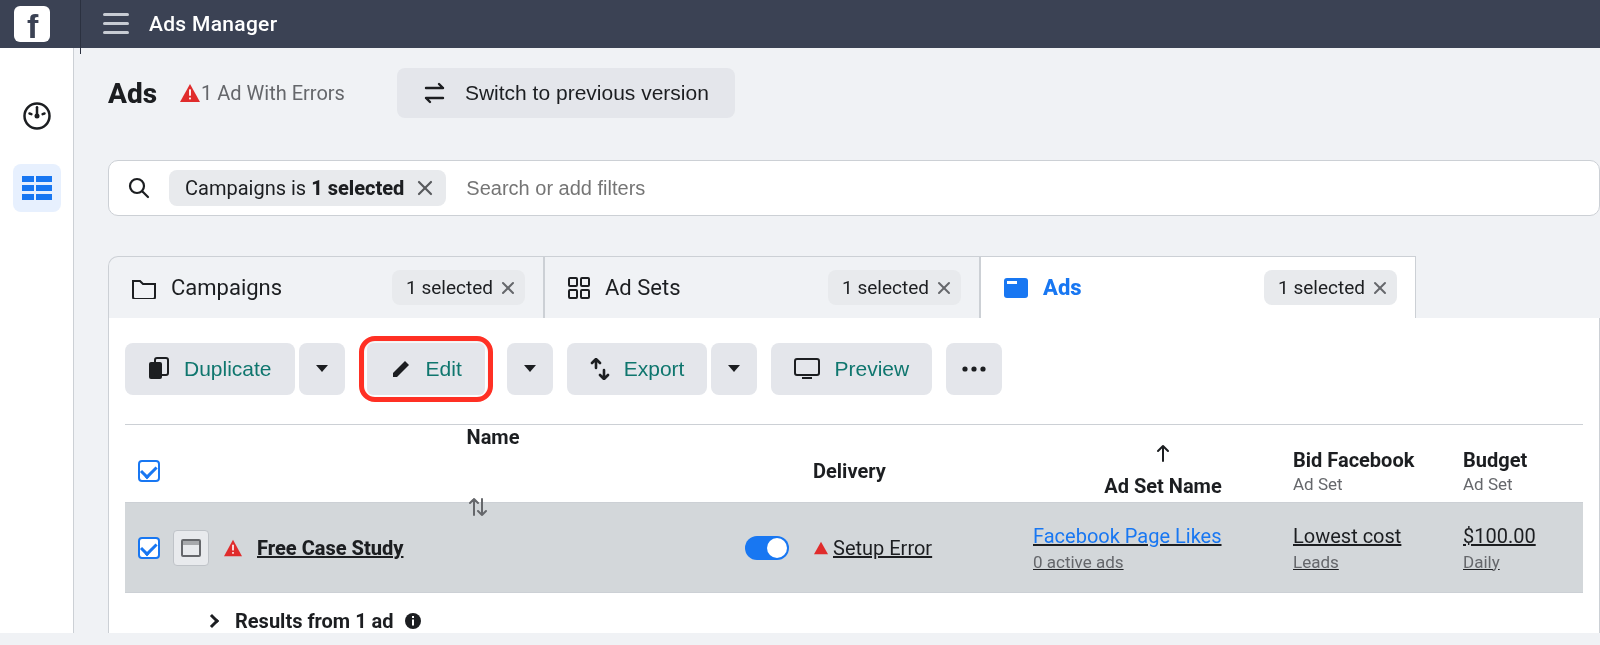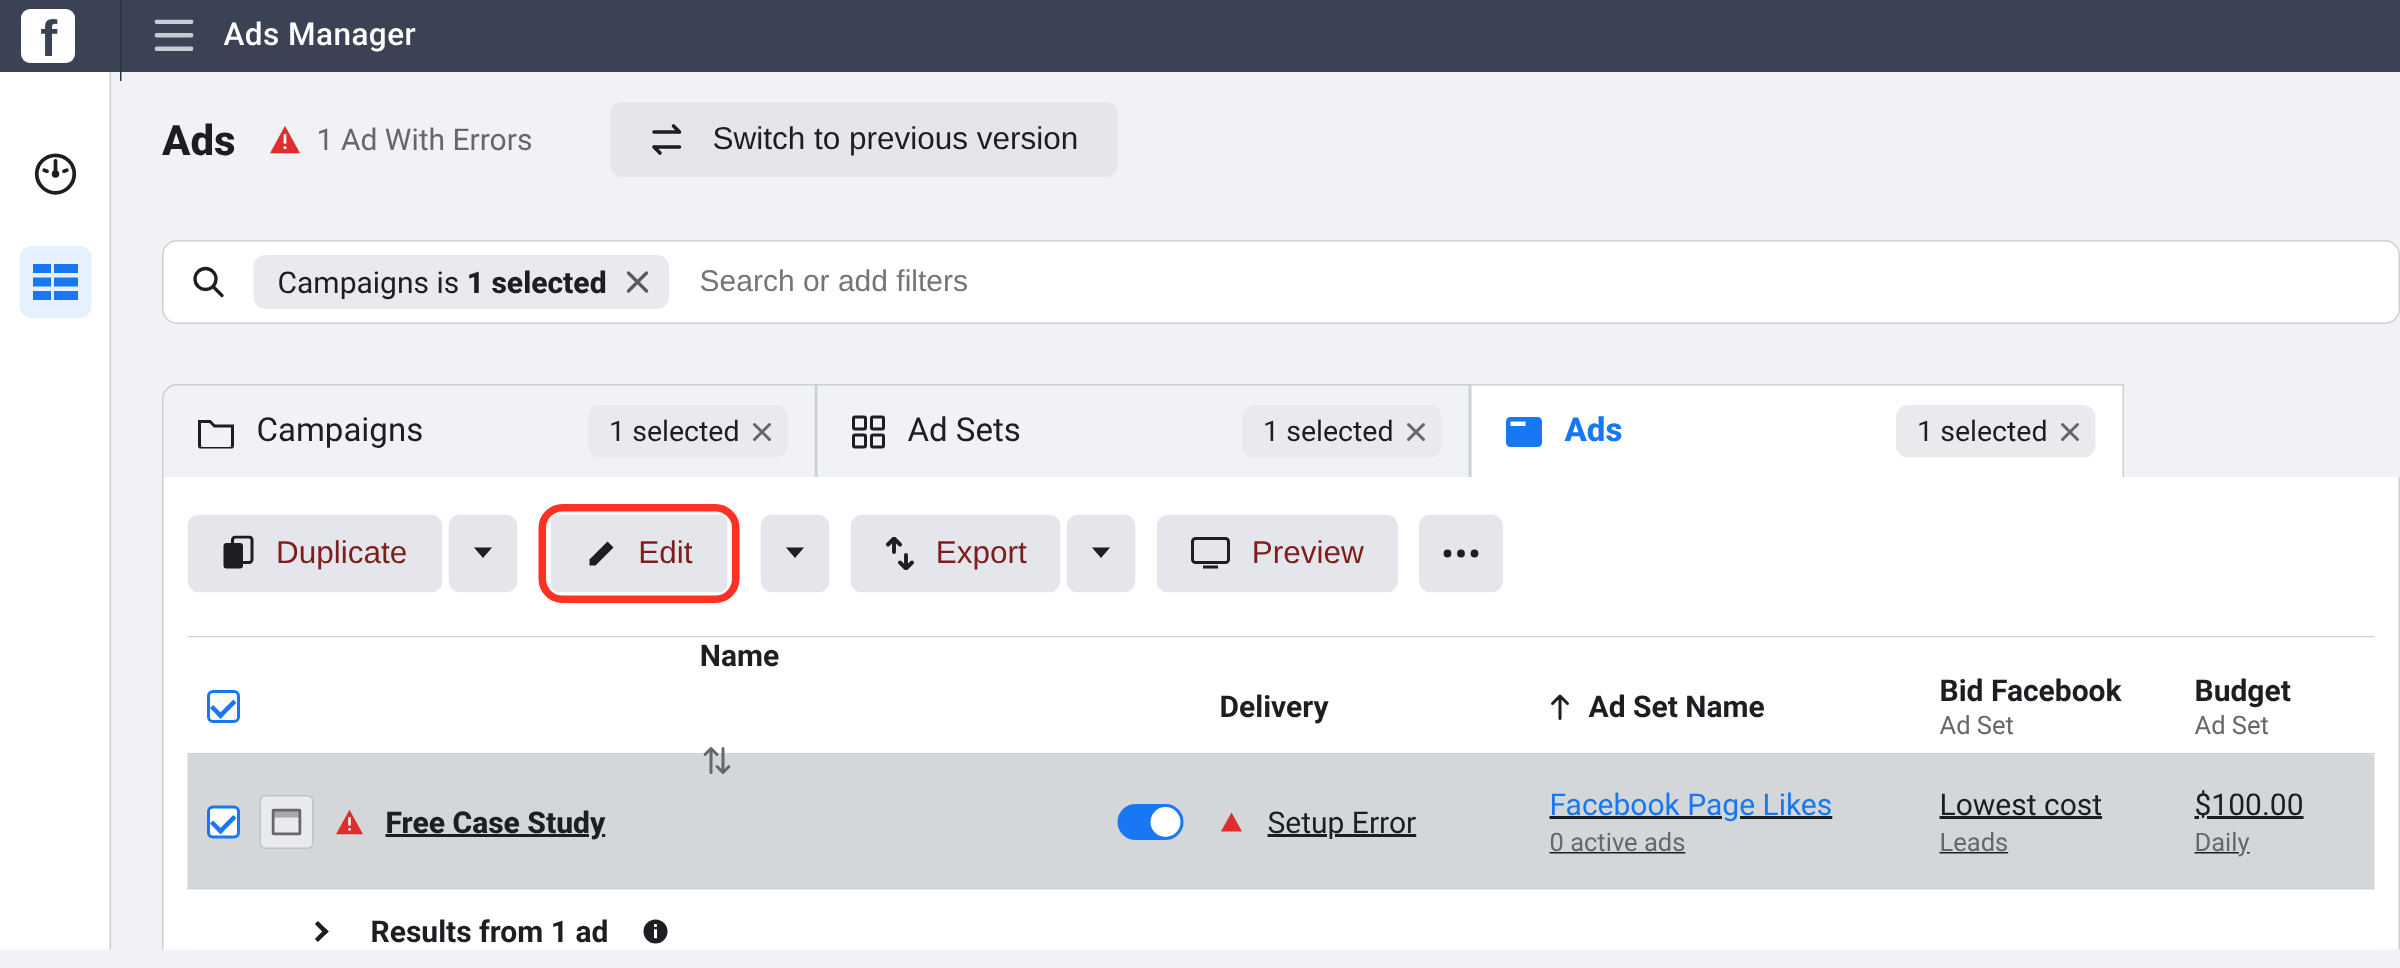--- a/index.html
+++ b/index.html
@@ -30,21 +30,21 @@
   
   .app-body { display:flex; height:calc(645px - 60px); }
   .left-rail { width:74px; background:#fff; border-right:1px solid var(--gray-border); padding-top:44px; display:flex; flex-direction:column; align-items:center; gap:24px; }
   .rail-item { width:48px; height:48px; display:flex; align-items:center; justify-content:center; border-radius:8px; }
   .rail-item.active { background:#e7f0fe; }
   .main { flex:1; padding: 20px 0 0 34px; overflow:hidden; }
 
   
   .page-header { display:flex; align-items:center; gap:22px; margin-bottom:42px; }
   .page-title { font-size:28px; font-weight:800; }
-  .error-banner { display:flex; align-items:center; gap:10px; font-size:20px; color:var(--text-secondary); }
+  .error-banner { display:flex; align-items:center; font-size:20px; color:var(--text-secondary); }
   .switch-btn { margin-left:30px; background:var(--gray-light); border:none; height:50px; padding:0 26px; border-radius:8px; display:flex; align-items:center; gap:16px; font-size:21px; color:#1c1e21; cursor:pointer; }
 
   
   .card { background:#fff; border:1px solid var(--gray-border); border-radius:10px; }
   .search-bar { height:56px; display:flex; align-items:center; gap:18px; padding:0 18px; margin-right:0; }
   .search-bar .pill { background:var(--gray-pill); border-radius:8px; padding:6px 12px 6px 16px; display:flex; align-items:center; gap:12px; font-size:20px; }
   .pill strong { font-weight:800; }
   .pill .close-icon { opacity:.7; }
   .search-input { flex:1; border:none; outline:none; font-size:20px; color:var(--text-secondary); background:transparent; }
 
@@ -53,38 +53,38 @@
   .tab { height:62px; border:1px solid var(--gray-border); border-bottom:none; background:var(--gray-bg); display:flex; align-items:center; justify-content:space-between; padding:0 18px 0 22px; position:relative; min-width:436px; }
   .tab:first-child { border-top-left-radius:10px; }
   .tab .tab-left { display:flex; align-items:center; gap:14px; font-size:22px; }
   .tab.active { background:#fff; border-top:1px solid var(--gray-border); }
   .tab.active::after { content:""; position:absolute; left:-1px; top:-1px; right:-1px; height:4px; }
   .tab-pill { background:var(--gray-pill); border-radius:8px; padding:6px 10px 6px 14px; display:flex; align-items:center; gap:8px; font-size:19px; }
 
   
   .toolbar-wrap { background:#fff; border:1px solid var(--gray-border); border-top:none; padding:18px 16px 22px; border-bottom:none; }
   .toolbar { display:flex; align-items:center; gap:14px; }
-  .btn { height:52px; border:1px solid transparent; background:var(--gray-light); border-radius:8px; display:flex; align-items:center; justify-content:center; gap:14px; padding:0 22px; font-size:21px; font-weight:500; cursor:pointer; color:#7f1d1d; }
+  .btn { height:52px; border:1px solid transparent; background:var(--gray-light); border-radius:8px; display:flex; align-items:center; justify-content:center; gap:14px; padding:0 22px; font-size:21px; font-weight:500; cursor:pointer; color:#0f766e; }
   .btn.green { background:var(--green); color:#fff; font-weight:800; padding:0 26px; }
   .btn-caret { width:46px; padding:0; }
   .btn.iconbtn { padding:0; width:56px; }
   .btn.icontext { padding:0 22px; }
   .edit-group { border:5px solid var(--highlight-ring); border-radius:16px; padding:2px 3px; display:flex; gap:0; box-shadow:0 1px 3px rgba(0,0,0,.08) inset; }
   .edit-group .btn { border-radius:6px; }
 
   
   .table-wrap { border-top:1px solid var(--gray-border); }
   .th-row, .td-row, .summary-row { display:grid; grid-template-columns: 48px 640px 220px 260px 170px 150px 1fr; align-items:center; }
   .th-row { height:78px; background:#fff; border-bottom:1px solid var(--gray-border); }
   .th { font-size:20px; font-weight:700; color:var(--text-primary); display:flex; flex-direction:column; gap:2px; }
   .th .sub { font-size:17px; font-weight:400; color:var(--text-secondary); }
   .th-name { display:flex; align-items:center; gap:24px; }
   .sort-icon { margin-right:30px; }
   .td-row { background:#d3d7da; height:90px; border-bottom:1px solid var(--gray-border);text-decoration:underline; }
-  .cell { display:flex; align-items:center; gap:16px; font-size:20px; }
+  .cell { display:flex; align-items:center; gap:4px; font-size:20px; }
   .cell .sub { font-size:17px; color:var(--text-secondary); font-weight:400; }
   .name-cell { display:flex; align-items:center; gap:14px; }
   .row-icon-box { width:36px; height:36px; background:#e8eaed; border:1px solid #bfc3c8; border-radius:4px; display:flex; align-items:center; justify-content:center; }
   .adset-link { color: var(--fb-blue); font-size:20px; text-decoration:none;text-align:right; }
   .toggle { width:44px; height:24px; background:var(--fb-blue); border-radius:12px; position:relative; }
   .toggle::after { content:""; position:absolute; right:2px; top:2px; width:20px; height:20px; background:#fff; border-radius:50%; }
   .checkbox { width:22px; height:22px; border:2px solid var(--fb-blue); border-radius:4px; display:flex; align-items:center; justify-content:center; background:#fff; }
   .checkbox.checked::after { content:""; width:12px; height:7px; border-left:3px solid var(--fb-blue); border-bottom:3px solid var(--fb-blue); transform:rotate(-45deg) translateY(-1px); }
   .summary-row { height:56px; background:#fff; }
   .summary-row .cell { font-weight:700; }
@@ -292,21 +292,21 @@
             <span>Name</span>
             <span style="flex:1"></span>
             <svg width="18" height="20" viewBox="0 0 18 20" class="sort-icon">
                 <path d="M5 2 L5 18 M5 2 L1 6 M5 2 L9 6" stroke="#65676b" stroke-width="2" fill="none" stroke-linecap="round"></path>
                 <path d="M13 18 L13 2 M13 18 L9 14 M13 18 L17 14" stroke="#65676b" stroke-width="2" fill="none" stroke-linecap="round"></path>
               </svg>
           </div>
           <div class="th">
               <span>Delivery</span>
             </div>
-          <div class="th" style="flex-direction:row; align-items:center; gap:12px;">
+          <div class="th" style="flex-direction:column; align-items:center; gap:12px;">
             <svg width="14" height="18" viewBox="0 0 14 18">
                 <path d="M7 17 L7 2 M7 2 L2 7 M7 2 L12 7" stroke="#1c1e21" stroke-width="2" fill="none" stroke-linecap="round"></path>
               </svg>
             <span>Ad Set Name</span>
           </div>
           <div class="th">
               <span>Bid Facebook</span>
               <span class="sub">Ad Set</span>
             </div>
           <div class="th">

